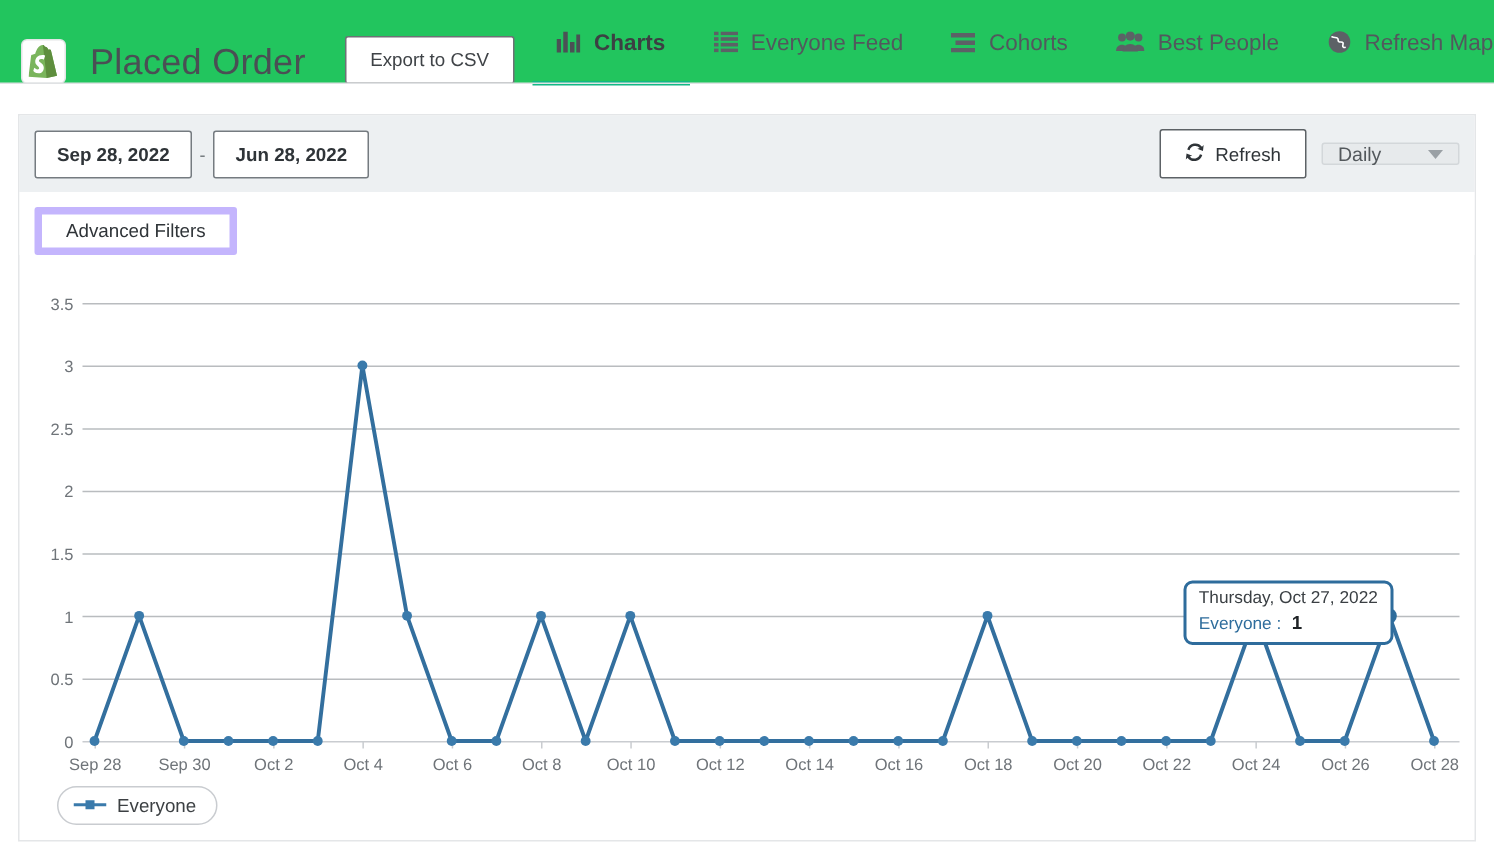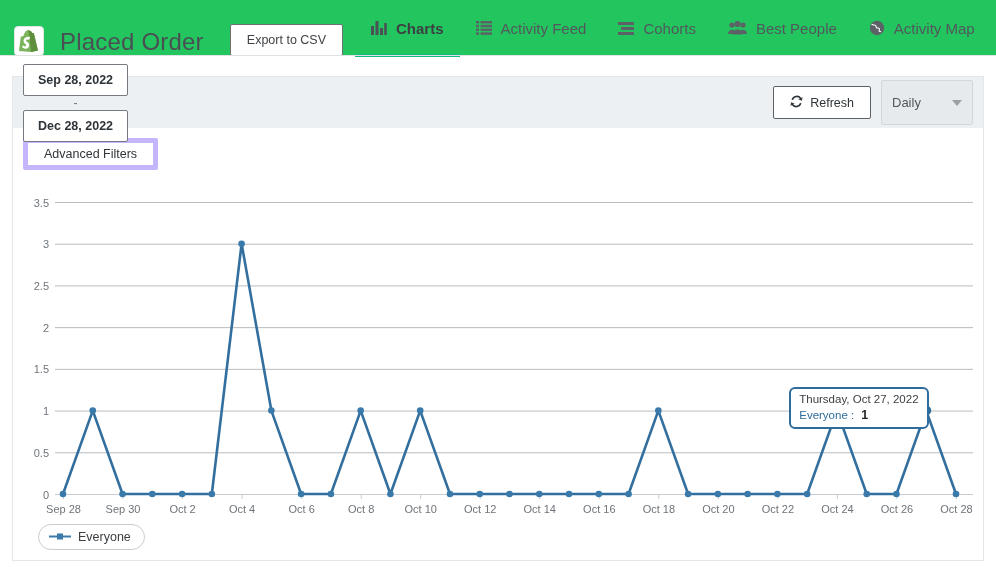--- a/index.html
+++ b/index.html
@@ -89,21 +89,21 @@
     border: 1px solid #e4e6e8;
   }
   .toolbar {
     background: #edf0f2;
     height: 51px;
     display: flex;
     align-items: center;
     padding: 0 10px;
     position: relative;
   }
-  .tb-left { display: flex; align-items: center; flex-direction: column; }
+  .tb-left { display: flex; align-items: center; }
   .tb-right { margin-left: auto; display: flex; align-items: center; gap: 10px; }
 
   .date-btn {
     height: 32px;
     min-width: 92px;
     padding: 0 14px;
     background: #ffffff;
     border: 1px solid #757b80;
     border-radius: 2px;
     font-size: 12.5px;
@@ -122,21 +122,21 @@
     border: 1px solid #5d6266;
     border-radius: 2px;
     font-size: 12.5px;
     color: #2f3438;
     font-family: "Liberation Sans", sans-serif;
     display: flex; align-items: center; gap: 7px;
     cursor: pointer;
     white-space: nowrap;
   }
   .select {
-    height: 45px;
+    height: 15px;
     width: 92px;
     background: #e7eaec;
     border: 1px solid #d3d7da;
     border-radius: 2px;
     display: flex; align-items: center;
     padding: 0 10px;
     font-size: 13px;
     color: #53585c;
     cursor: pointer;
     position: relative;
@@ -267,21 +267,21 @@
           <rect x="0" y="0" width="3" height="2.4" fill="#5c6166"></rect>
           <rect x="4.5" y="0" width="11.5" height="2.4" fill="#5c6166"></rect>
           <rect x="0" y="3.8" width="3" height="2.4" fill="#5c6166"></rect>
           <rect x="4.5" y="3.8" width="11.5" height="2.4" fill="#5c6166"></rect>
           <rect x="0" y="7.6" width="3" height="2.4" fill="#5c6166"></rect>
           <rect x="4.5" y="7.6" width="11.5" height="2.4" fill="#5c6166"></rect>
           <rect x="0" y="11.4" width="3" height="2.4" fill="#5c6166"></rect>
           <rect x="4.5" y="11.4" width="11.5" height="2.4" fill="#5c6166"></rect>
         </svg>
       </span>
-      <span>Activity Feed</span>
+      <span>Everyone Feed</span>
     </div>
 
     <div class="tab">
       <span class="ticon">
         <svg width="16" height="13" viewBox="0 0 16 13" aria-hidden="true">
           <rect x="0" y="0" width="16" height="3" fill="#5c6166"></rect>
           <rect x="3" y="5" width="13" height="3" fill="#5c6166"></rect>
           <rect x="0" y="10" width="16" height="3" fill="#5c6166"></rect>
         </svg>
       </span>
@@ -302,34 +302,34 @@
       <span>Best People</span>
     </div>
 
     <div class="tab">
       <span class="ticon">
         <svg width="16" height="16" viewBox="0 0 16 16" aria-hidden="true">
           <circle cx="8" cy="8" r="7.2" fill="#5c6166"></circle>
           <path d="M3 4.5c1.6.8 2.5.2 3.6.9.9.6.1 1.7.9 2.3.9.7 2.2-.2 2.8.8.5.8-.4 1.6-.1 2.5.2.6 1 .8 1.5.6" stroke="#fff" stroke-width="1.1" fill="none" stroke-linecap="round"></path>
         </svg>
       </span>
-      <span>Activity Map</span>
+      <span>Refresh Map</span>
     </div>
   </div>
 
   <div class="header-rule"></div>
 </div>
 
 <div class="card">
 
   <div class="toolbar">
     <div class="tb-left">
       <button class="date-btn">Sep 28, 2022</button>
       <span class="date-sep">-</span>
-      <button class="date-btn">Dec 28, 2022</button>
+      <button class="date-btn">Jun 28, 2022</button>
     </div>
 
     <div class="tb-right">
       <button class="refresh-btn">
         <span>
           <svg width="13" height="13" viewBox="0 0 14 14" aria-hidden="true">
             <path d="M12.2 3.1A6 6 0 0 0 1.6 5.1l1.7.4A4.2 4.2 0 0 1 10.6 4l-1.8.5 4.1 1.6.5-4.3z" fill="#2f3438"></path>
             <path d="M1.8 10.9a6 6 0 0 0 10.6-2l-1.7-.4A4.2 4.2 0 0 1 3.4 10l1.8-.5-4.1-1.6-.5 4.3z" fill="#2f3438"></path>
           </svg>
         </span>

